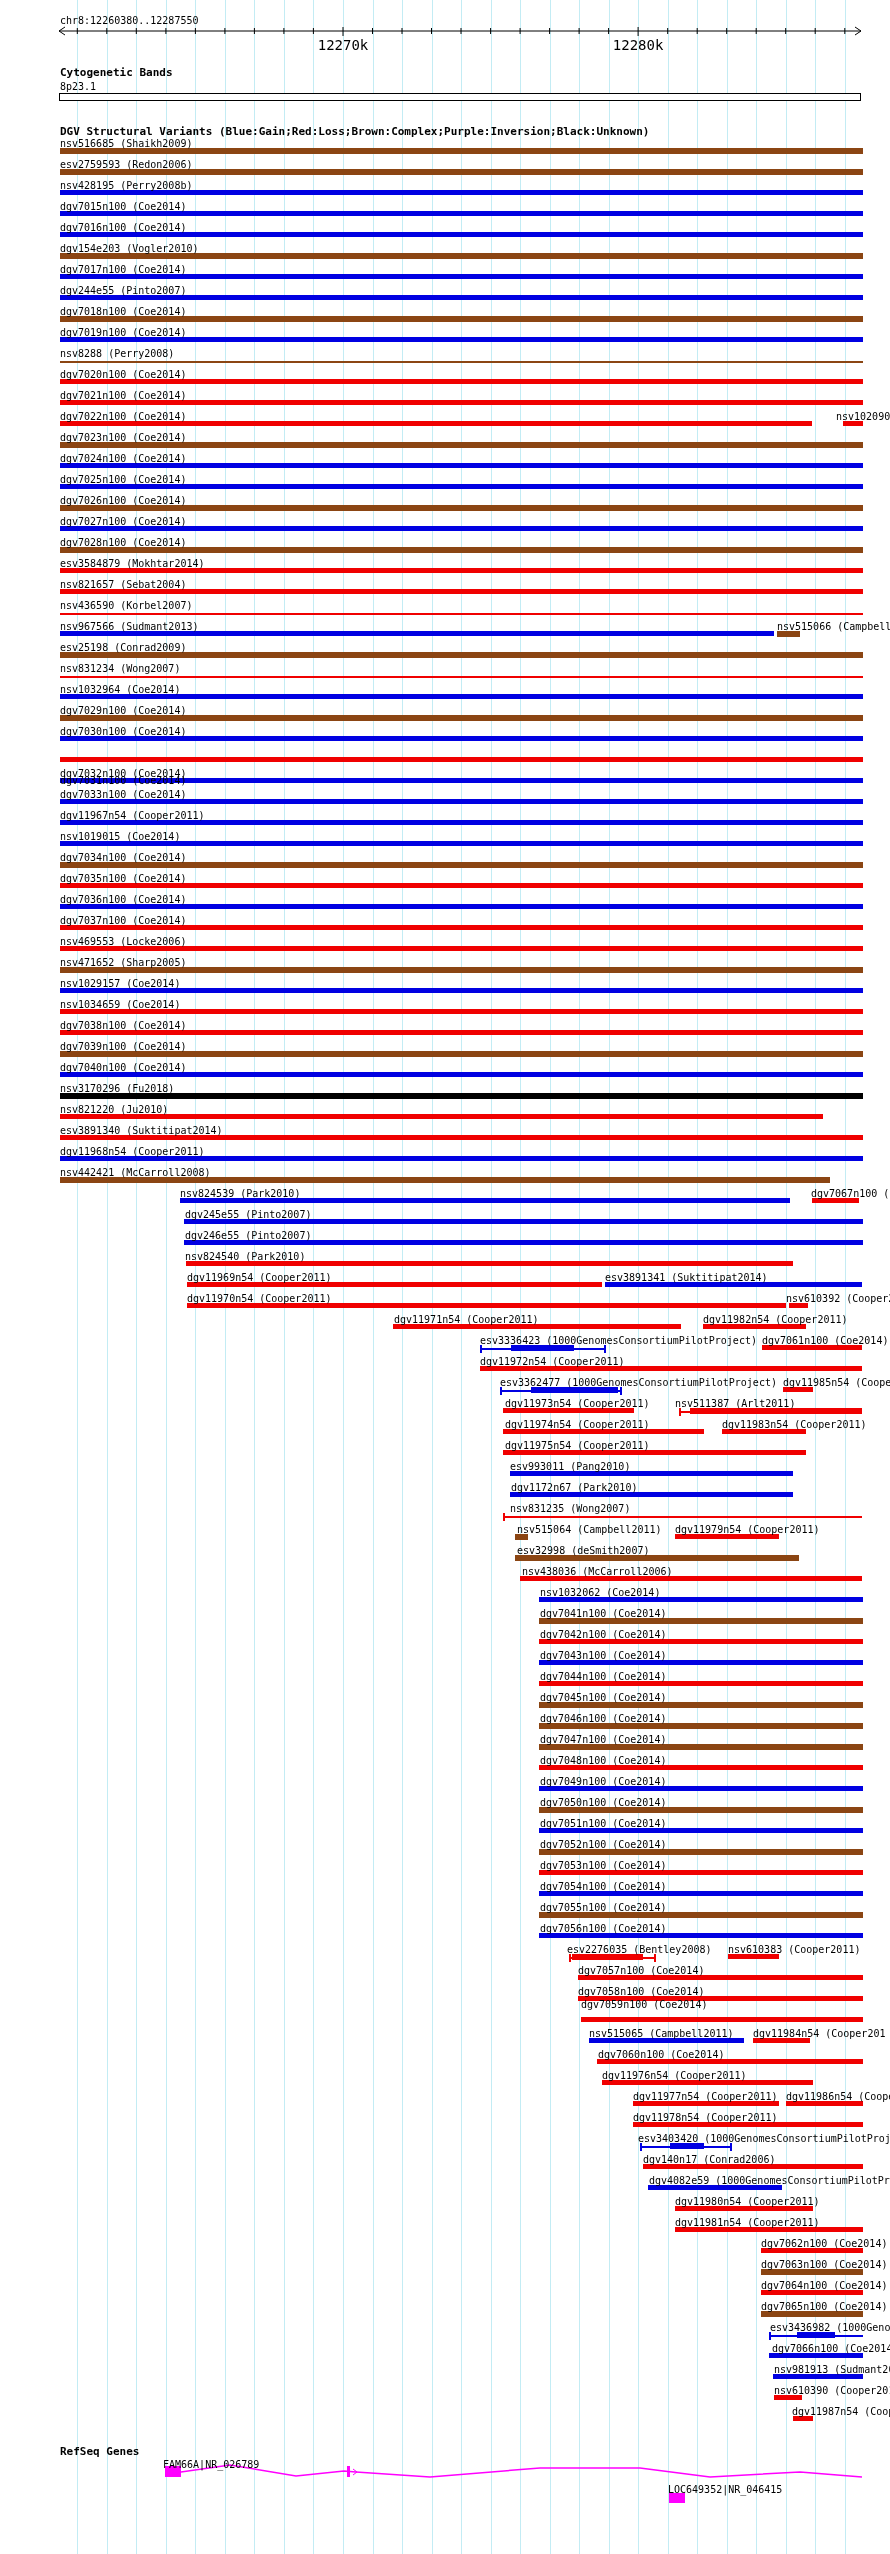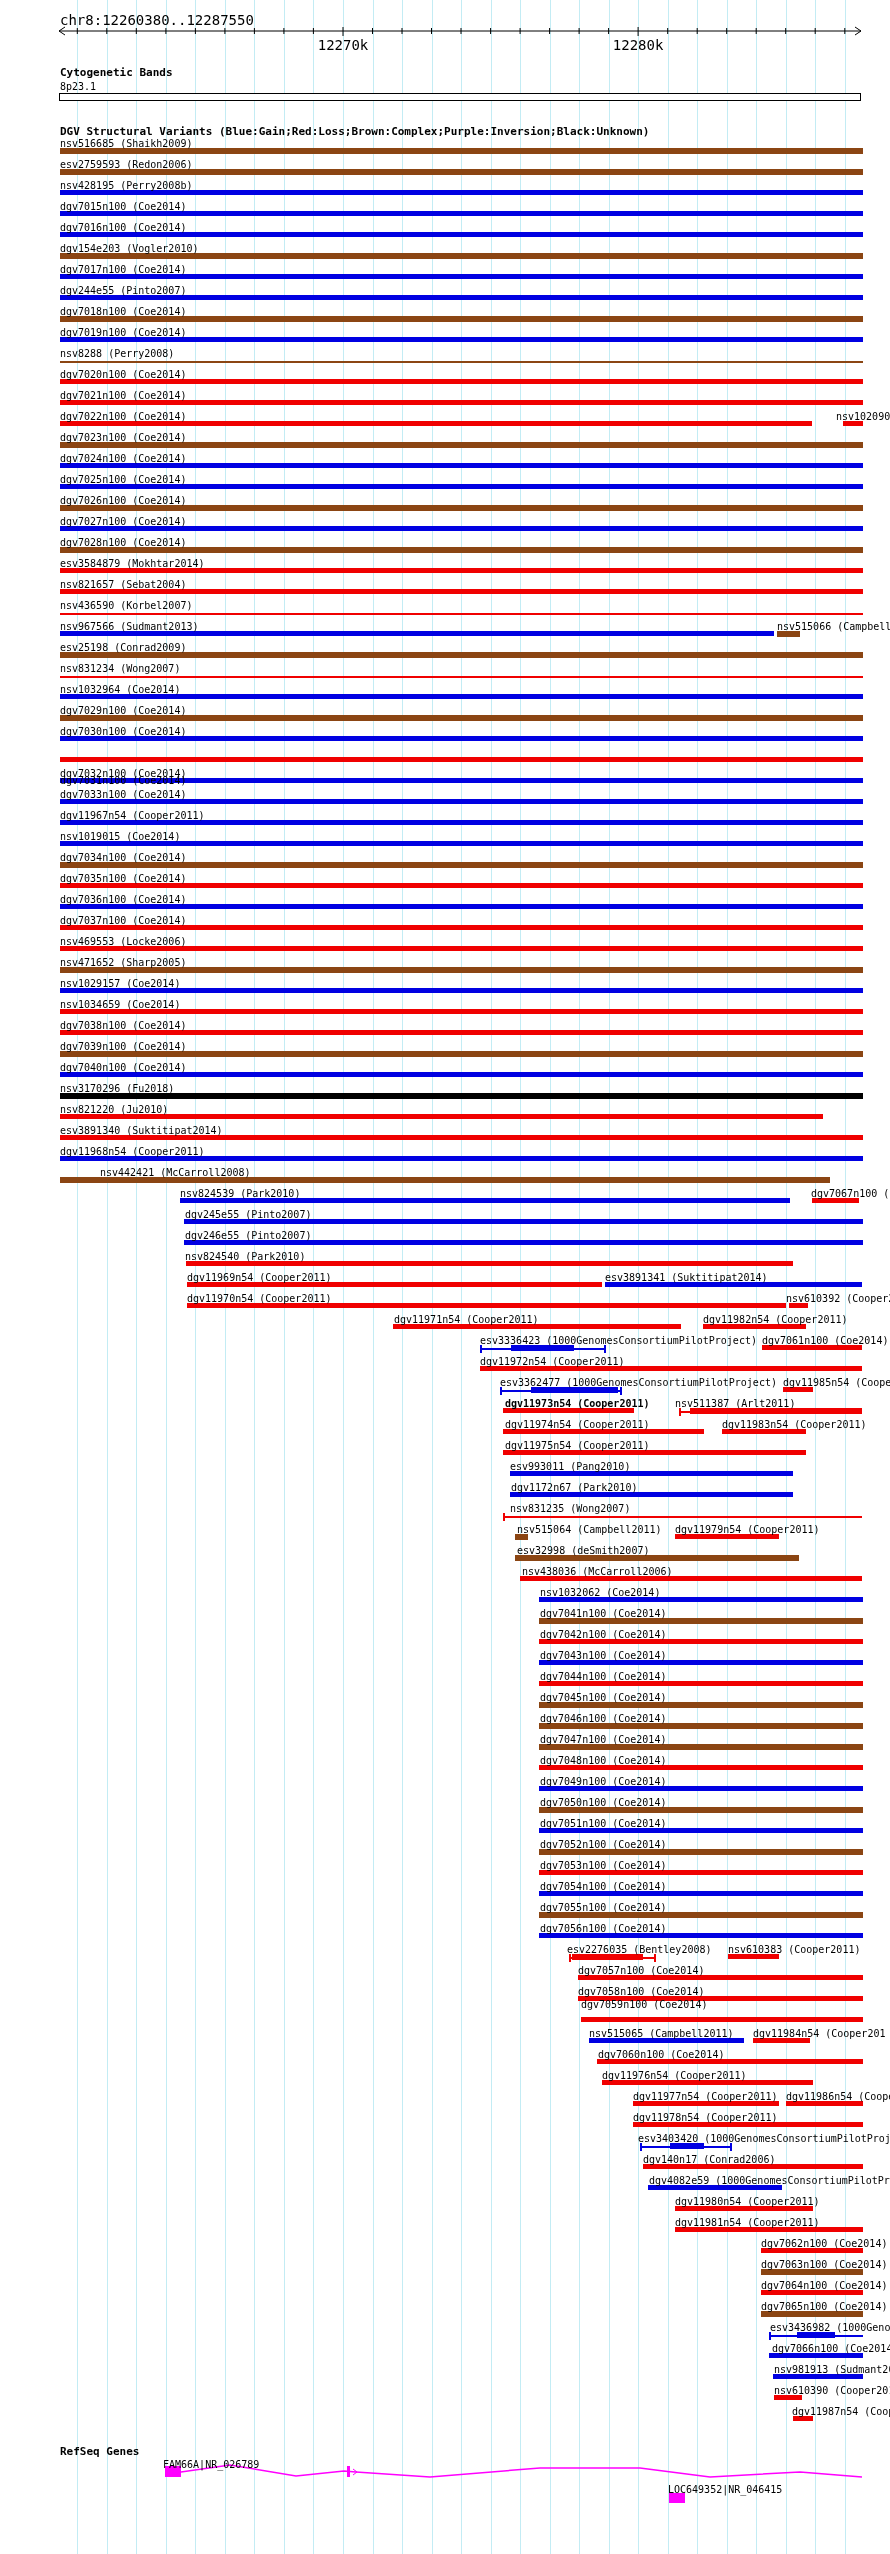--- a/index.html
+++ b/index.html
@@ -41,21 +41,21 @@
       <div class="grid" style="left: 638.1px;"></div>
       <div class="grid" style="left: 667.7px;"></div>
       <div class="grid" style="left: 697.2px;"></div>
       <div class="grid" style="left: 726.7px;"></div>
       <div class="grid" style="left: 756.2px;"></div>
       <div class="grid" style="left: 785.7px;"></div>
       <div class="grid" style="left: 815.2px;"></div>
       <div class="grid" style="left: 844.8px;"></div>
     </div>
 
-  <div class="lbl" style="left:60px;top:15px;font-size:14px;">chr8:12260380..12287550</div>
+  <div class="lbl" style="left:60px;top:15px;font-size:10px;">chr8:12260380..12287550</div>
 
   <div id="ruler">
       <svg width="890" height="60" style="left:0;top:0;">
         <line x1="59" y1="31" x2="861" y2="31" stroke="#000" stroke-width="1"></line>
         <polyline points="65,27 59,31 65,35" fill="none" stroke="#000"></polyline>
         <polyline points="855,27 861,31 855,35" fill="none" stroke="#000"></polyline>
         <line x1="77.3" y1="28" x2="77.3" y2="34" stroke="#000" stroke-width="1"></line>
         <line x1="106.8" y1="28" x2="106.8" y2="34" stroke="#000" stroke-width="1"></line>
         <line x1="136.3" y1="28" x2="136.3" y2="34" stroke="#000" stroke-width="1"></line>
         <line x1="165.9" y1="28" x2="165.9" y2="34" stroke="#000" stroke-width="1"></line>
@@ -188,21 +188,21 @@
       <div class="lbl" style="left: 60px; top: 1062px;">dgv7040n100 (Coe2014)</div>
       <div class="bar" style="left: 60px; top: 1072px; width: 803px; height: 5px; background: rgb(0, 0, 226);"></div>
       <div class="lbl" style="left: 60px; top: 1083px;">nsv3170296 (Fu2018)</div>
       <div class="bar" style="left: 60px; top: 1093px; width: 803px; height: 6px; background: rgb(0, 0, 0);"></div>
       <div class="lbl" style="left: 60px; top: 1104px;">nsv821220 (Ju2010)</div>
       <div class="bar" style="left: 60px; top: 1114px; width: 763px; height: 5px; background: rgb(240, 0, 0);"></div>
       <div class="lbl" style="left: 60px; top: 1125px;">esv3891340 (Suktitipat2014)</div>
       <div class="bar" style="left: 60px; top: 1135px; width: 803px; height: 5px; background: rgb(240, 0, 0);"></div>
       <div class="lbl" style="left: 60px; top: 1146px;">dgv11968n54 (Cooper2011)</div>
       <div class="bar" style="left: 60px; top: 1156px; width: 803px; height: 5px; background: rgb(0, 0, 226);"></div>
-      <div class="lbl" style="left: 60px; top: 1167px; margin-left: 40px;">nsv442421 (McCarroll2008)</div>
+      <div class="lbl" style="left: 60px; top: 1167px;">nsv442421 (McCarroll2008)</div>
       <div class="bar" style="left: 60px; top: 1177px; width: 770px; height: 6px; background: rgb(139, 69, 19);"></div>
       <div class="lbl" style="left: 180px; top: 1188px;">nsv824539 (Park2010)</div>
       <div class="bar" style="left: 180px; top: 1198px; width: 610px; height: 5px; background: rgb(0, 0, 226);"></div>
       <div class="lbl" style="left: 811px; top: 1188px;">dgv7067n100 (</div>
       <div class="bar" style="left: 812px; top: 1198px; width: 47px; height: 5px; background: rgb(240, 0, 0);"></div>
       <div class="lbl" style="left: 185px; top: 1209px;">dgv245e55 (Pinto2007)</div>
       <div class="bar" style="left: 184px; top: 1219px; width: 679px; height: 5px; background: rgb(0, 0, 226);"></div>
       <div class="lbl" style="left: 185px; top: 1230px;">dgv246e55 (Pinto2007)</div>
       <div class="bar" style="left: 184px; top: 1240px; width: 679px; height: 5px; background: rgb(0, 0, 226);"></div>
       <div class="lbl" style="left: 185px; top: 1251px;">nsv824540 (Park2010)</div>
@@ -228,21 +228,21 @@
       <div class="bar" style="left: 762px; top: 1345px; width: 100px; height: 5px; background: rgb(240, 0, 0);"></div>
       <div class="lbl" style="left: 480px; top: 1356px;">dgv11972n54 (Cooper2011)</div>
       <div class="bar" style="left: 480px; top: 1366px; width: 382px; height: 5px; background: rgb(240, 0, 0);"></div>
       <div class="lbl" style="left: 500px; top: 1377px;">esv3362477 (1000GenomesConsortiumPilotProject)</div>
       <div class="bar" style="left: 500px; top: 1390px; width: 122px; height: 2px; background: rgb(0, 0, 226);"></div>
       <div class="tickv" style="left: 500px; top: 1387px; height: 8px; background: rgb(0, 0, 226);"></div>
       <div class="tickv" style="left: 620px; top: 1387px; height: 8px; background: rgb(0, 0, 226);"></div>
       <div class="bar" style="left: 531px; top: 1387px; width: 87px; height: 6px; background: rgb(0, 0, 226);"></div>
       <div class="lbl" style="left: 783px; top: 1377px;">dgv11985n54 (Coope</div>
       <div class="bar" style="left: 783px; top: 1387px; width: 30px; height: 5px; background: rgb(240, 0, 0);"></div>
-      <div class="lbl" style="left: 505px; top: 1398px; font-weight: bold;">dgv11973n54 (Cooper2011)</div>
+      <div class="lbl" style="left: 505px; top: 1398px;">dgv11973n54 (Cooper2011)</div>
       <div class="bar" style="left: 503px; top: 1408px; width: 131px; height: 5px; background: rgb(240, 0, 0);"></div>
       <div class="lbl" style="left: 675px; top: 1398px;">nsv511387 (Arlt2011)</div>
       <div class="tickv" style="left: 679px; top: 1408px; height: 8px; background: rgb(240, 0, 0);"></div>
       <div class="bar" style="left: 679px; top: 1411px; width: 11px; height: 2px; background: rgb(240, 0, 0);"></div>
       <div class="bar" style="left: 690px; top: 1408px; width: 172px; height: 6px; background: rgb(240, 0, 0);"></div>
       <div class="lbl" style="left: 505px; top: 1419px;">dgv11974n54 (Cooper2011)</div>
       <div class="bar" style="left: 503px; top: 1429px; width: 201px; height: 5px; background: rgb(240, 0, 0);"></div>
       <div class="lbl" style="left: 722px; top: 1419px;">dgv11983n54 (Cooper2011)</div>
       <div class="bar" style="left: 722px; top: 1429px; width: 84px; height: 5px; background: rgb(240, 0, 0);"></div>
       <div class="lbl" style="left: 505px; top: 1440px;">dgv11975n54 (Cooper2011)</div>

